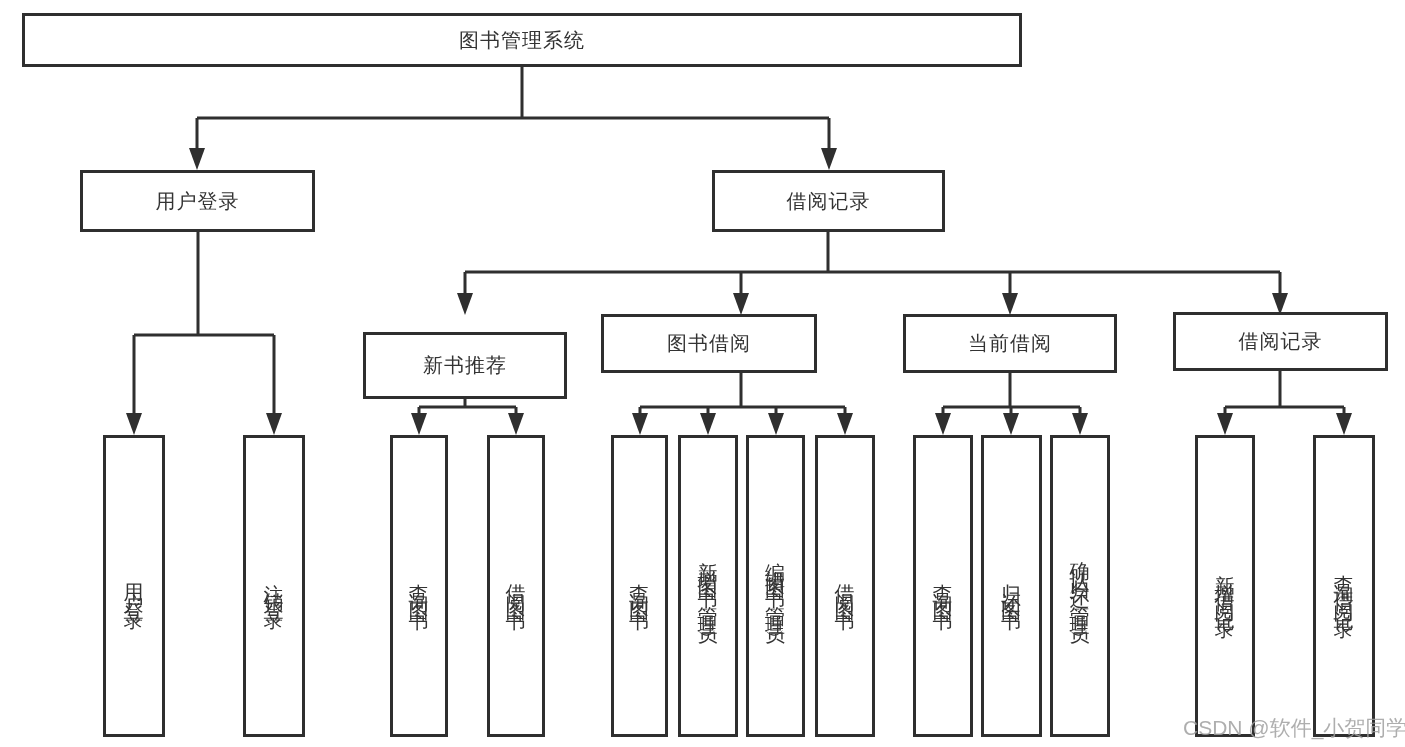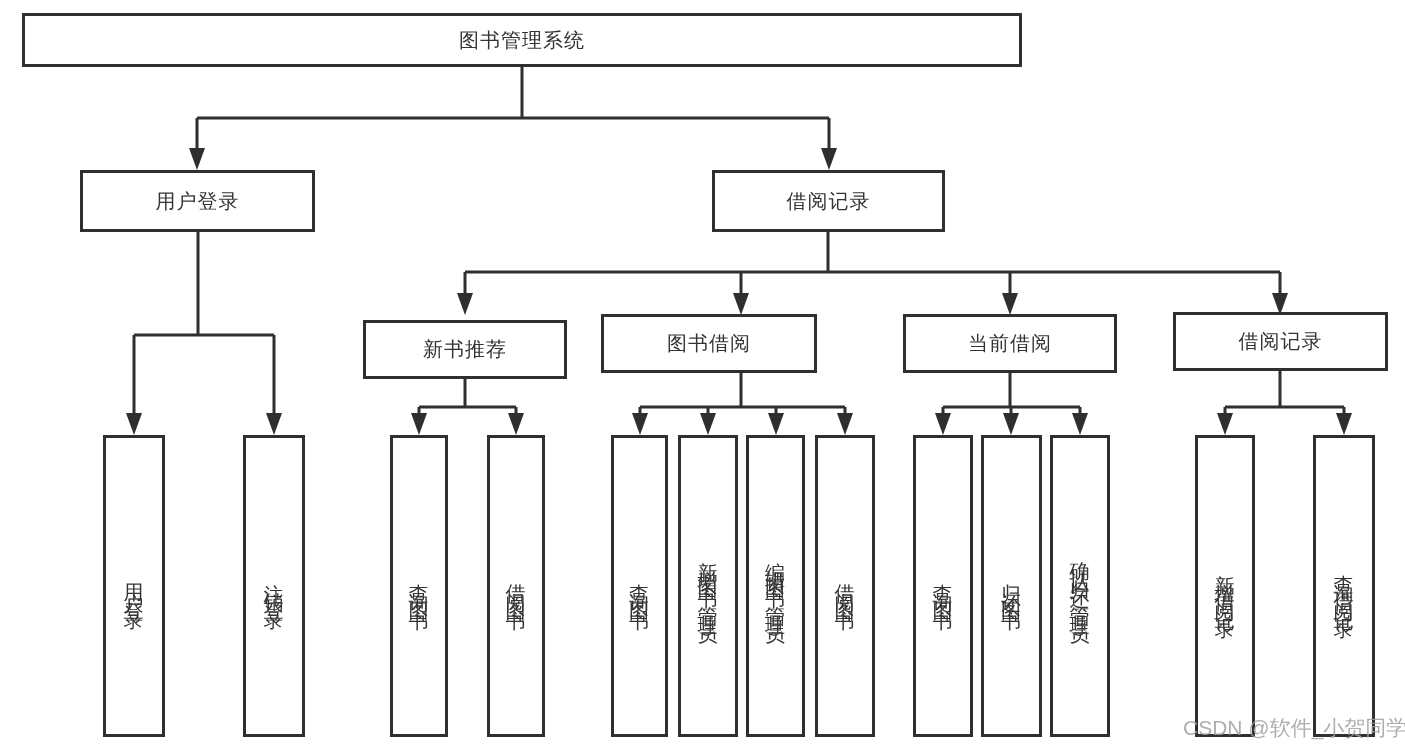--- a/index.html
+++ b/index.html
@@ -86,21 +86,21 @@
       <polygon points="1217,413 1233,413 1225,435"></polygon>
       <polygon points="1336,413 1352,413 1344,435"></polygon>
     </g>
   </svg>
 
   <div class="box" style="left:22px; top:13px; width:1000px; height:54px;">图书管理系统</div>
 
   <div class="box" style="left:80px; top:170px; width:235px; height:62px;">用户登录</div>
   <div class="box" style="left:712px; top:170px; width:233px; height:62px;">借阅记录</div>
 
-  <div class="box" style="left:363px; top:320px; width:204px; height:59px;text-align:center;">新书推荐</div>
+  <div class="box" style="left:363px; top:332px; width:204px; height:67px;text-align:center;">新书推荐</div>
   <div class="box" style="left:601px; top:314px; width:216px; height:59px;">图书借阅</div>
   <div class="box" style="left:903px; top:314px; width:214px; height:59px;font-family:Liberation Serif, serif;">当前借阅</div>
   <div class="box" style="left:1173px; top:312px; width:215px; height:59px;">借阅记录</div>
 
   <div class="box vertical" style="left:103px; top:435px; width:62px; height:302px;">用户登录</div>
   <div class="box vertical" style="left:243px; top:435px; width:62px; height:302px;">注销登录</div>
 
   <div class="box vertical" style="left:390px; top:435px; width:58px; height:302px;">查询图书</div>
   <div class="box vertical" style="left:487px; top:435px; width:58px; height:302px;">借阅图书</div>
 

